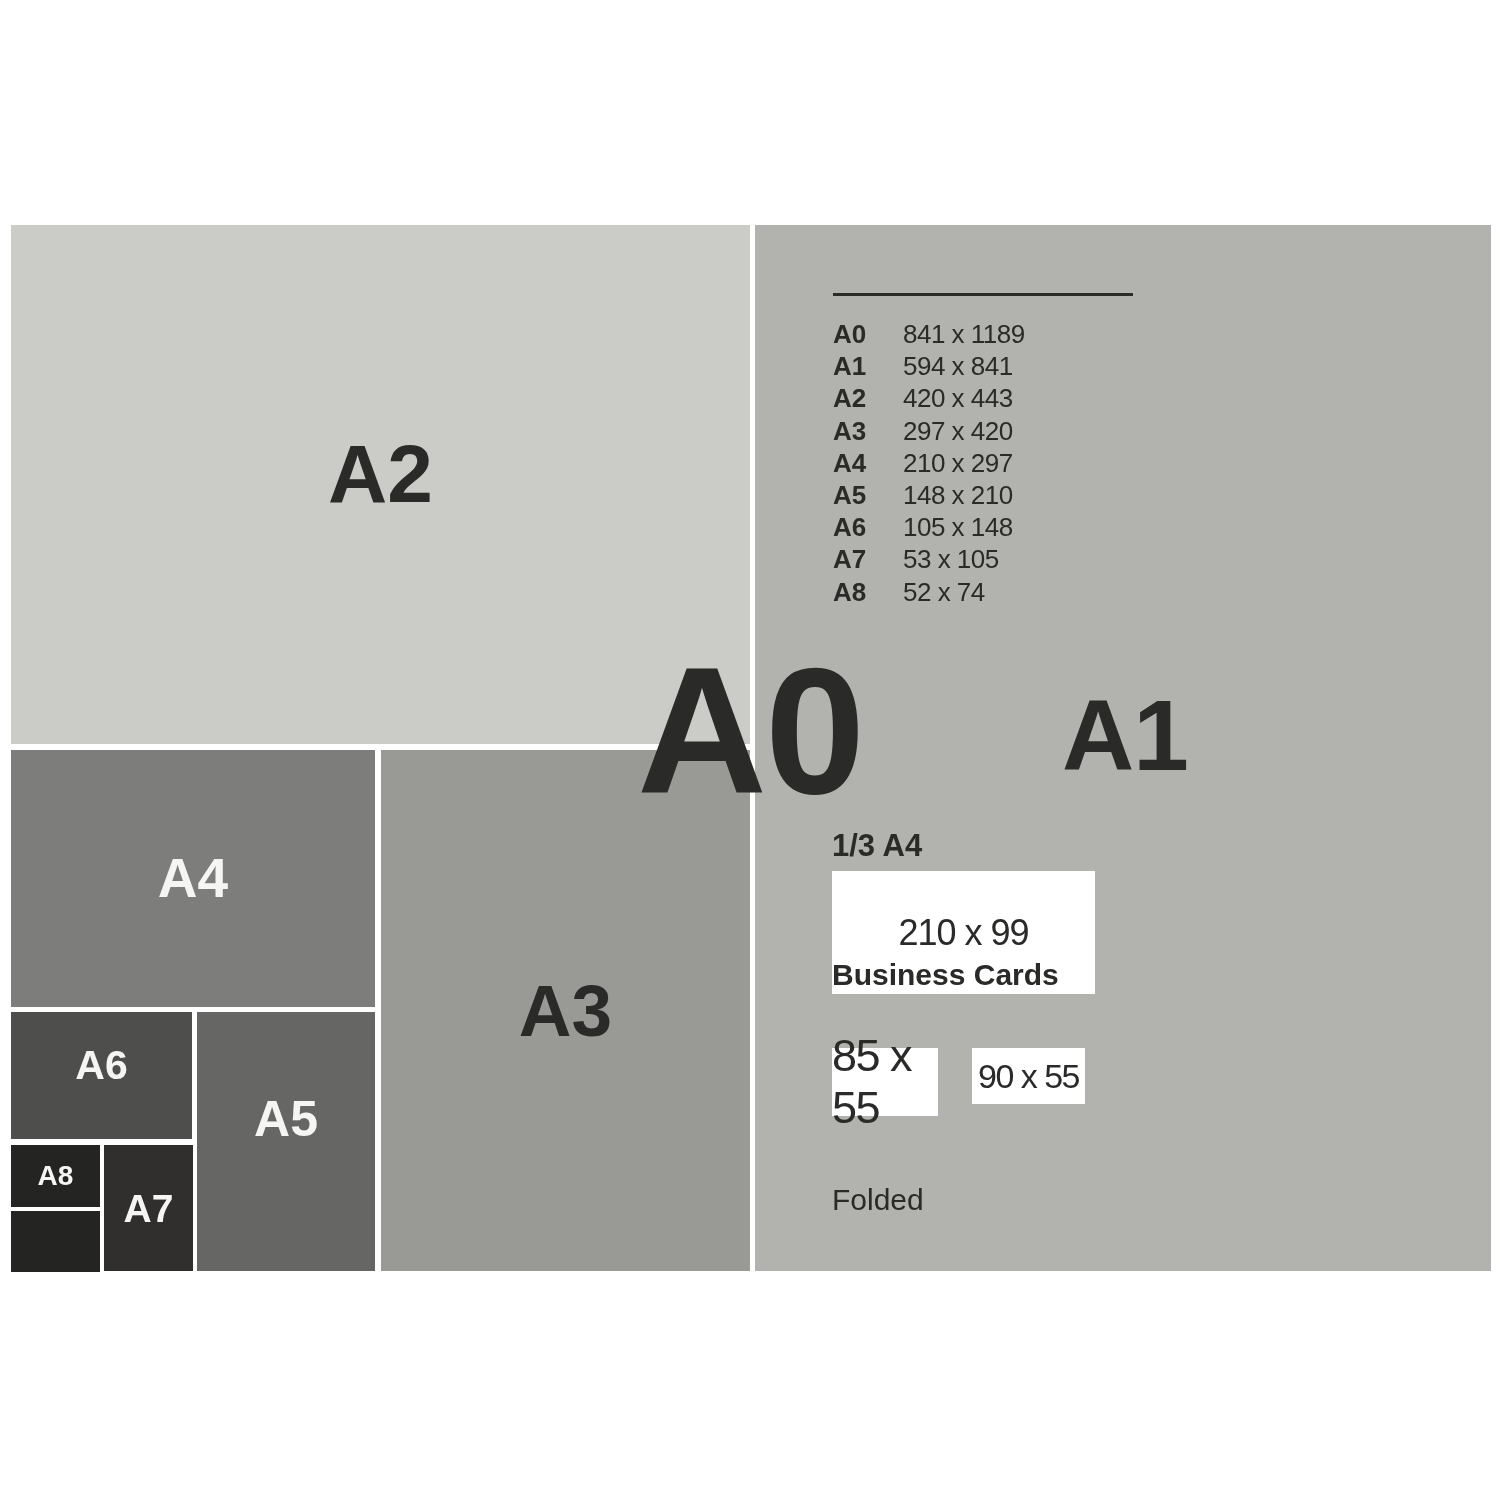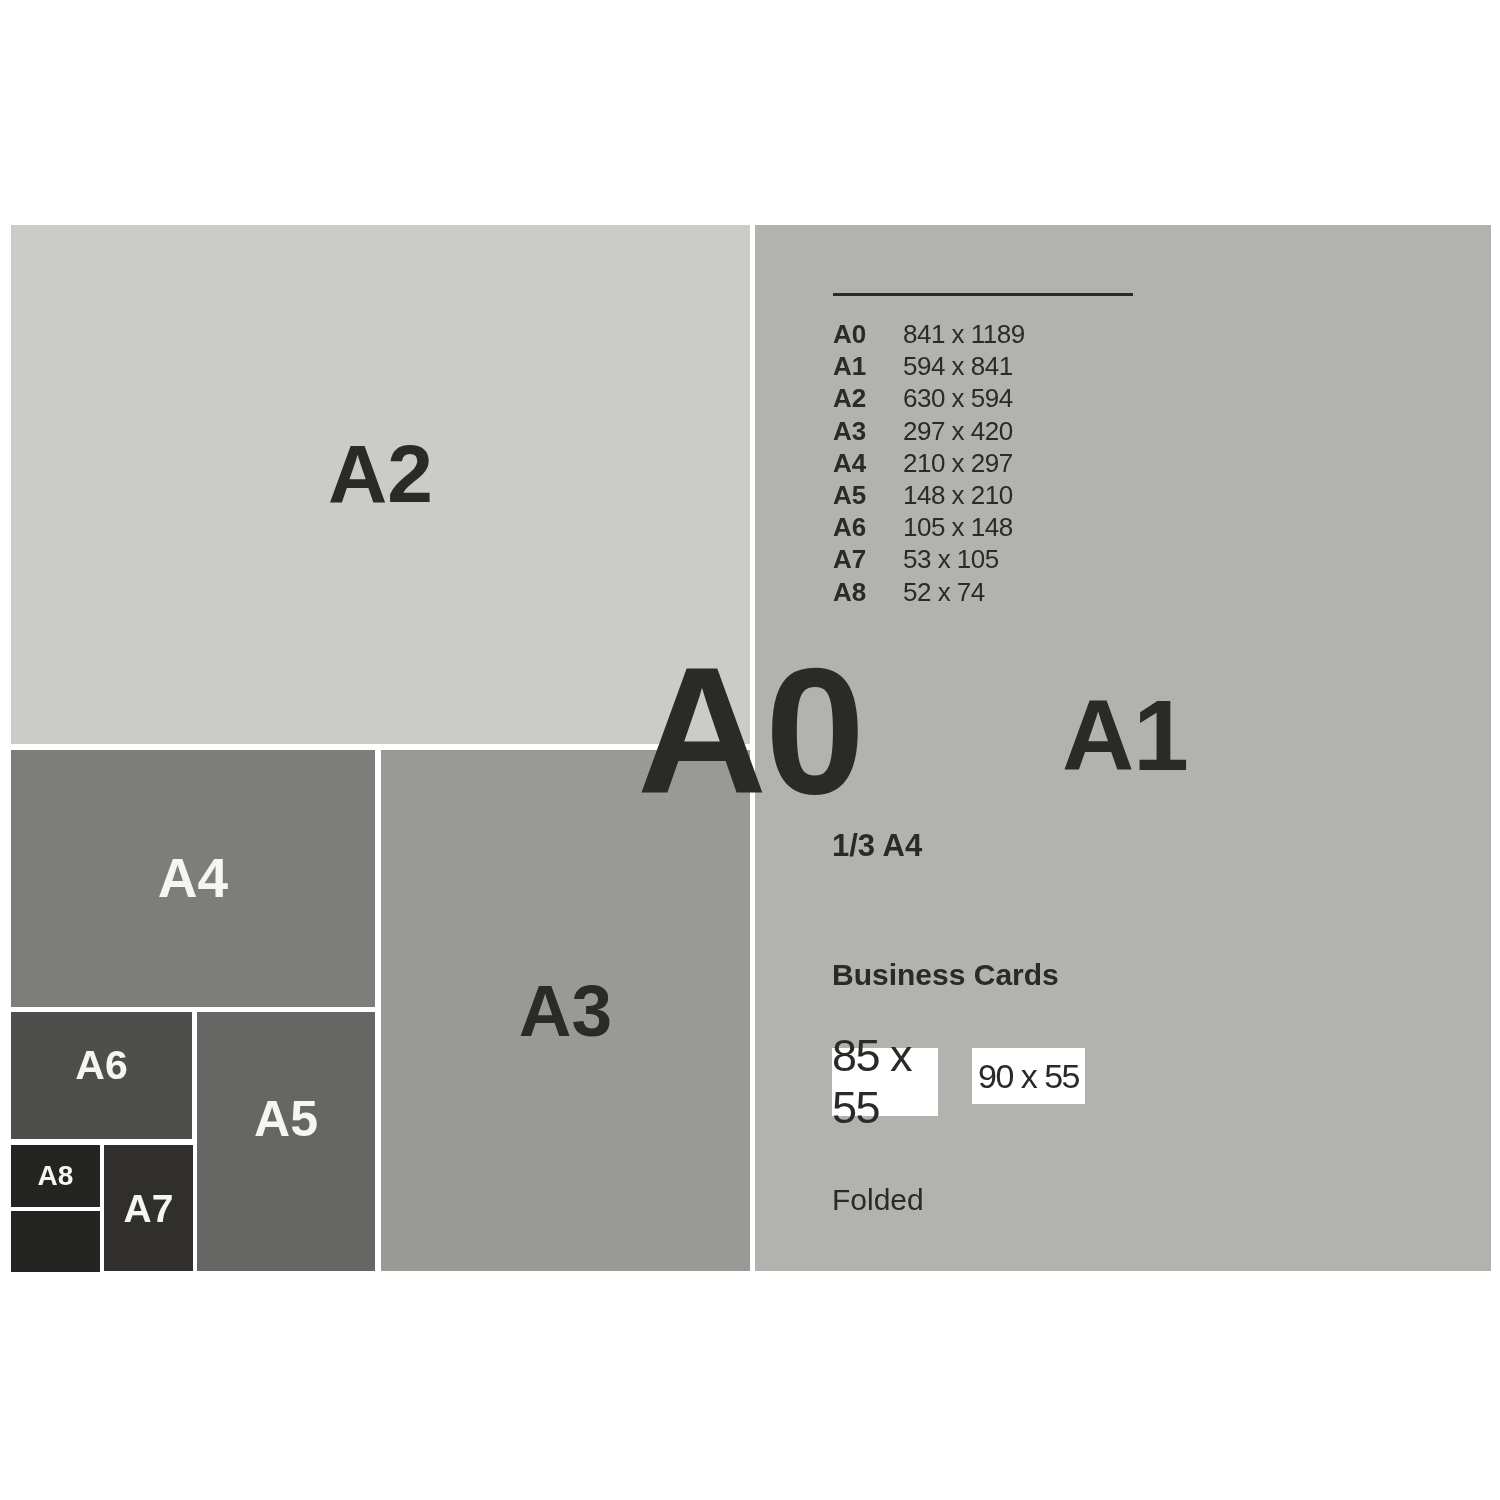--- a/index.html
+++ b/index.html
@@ -91,30 +91,33 @@
   </div>
 
   <div class="big-label label-a0">A0</div>
   <div class="big-label label-a1">A1</div>
 
   <div class="ps-underline"></div>
 
   <div class="ps-table">
     <div class="ps-row"><span class="sz">A0</span><span class="dm">841 x 1189</span></div>
     <div class="ps-row"><span class="sz">A1</span><span class="dm">594 x 841</span></div>
-    <div class="ps-row"><span class="sz">A2</span><span class="dm">630 x 594</span></div>
+    <div class="ps-row"><span class="sz">A2</span><span class="dm">420 x 443</span></div>
     <div class="ps-row"><span class="sz">A3</span><span class="dm">297 x 420</span></div>
     <div class="ps-row"><span class="sz">A4</span><span class="dm">210 x 297</span></div>
     <div class="ps-row"><span class="sz">A5</span><span class="dm">148 x 210</span></div>
     <div class="ps-row"><span class="sz">A6</span><span class="dm">105 x 148</span></div>
     <div class="ps-row"><span class="sz">A7</span><span class="dm">53 x 105</span></div>
     <div class="ps-row"><span class="sz">A8</span><span class="dm">52 x 74</span></div>
   </div>
 
   <div class="sec-label lbl-third">1/3 A4</div>
+  <div class="card card-third">
+    <span>210 x 99</span>
+  </div>
 
   <div class="sec-label lbl-bc">Business Cards</div>
   <div class="card card-bc1">
     <span>85 x 55</span>
   </div>
   <div class="card card-bc2">
     <span>90 x 55</span>
   </div>
 
   <div class="sec-label lbl-folded">Folded</div>

